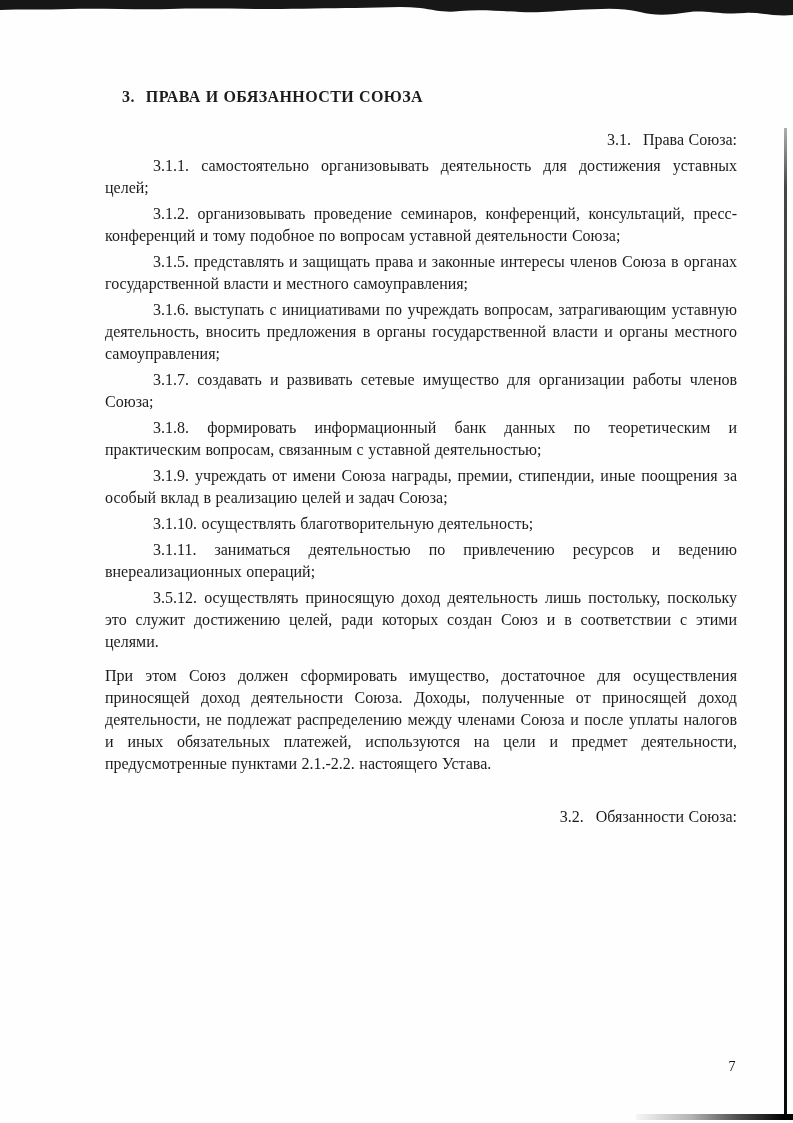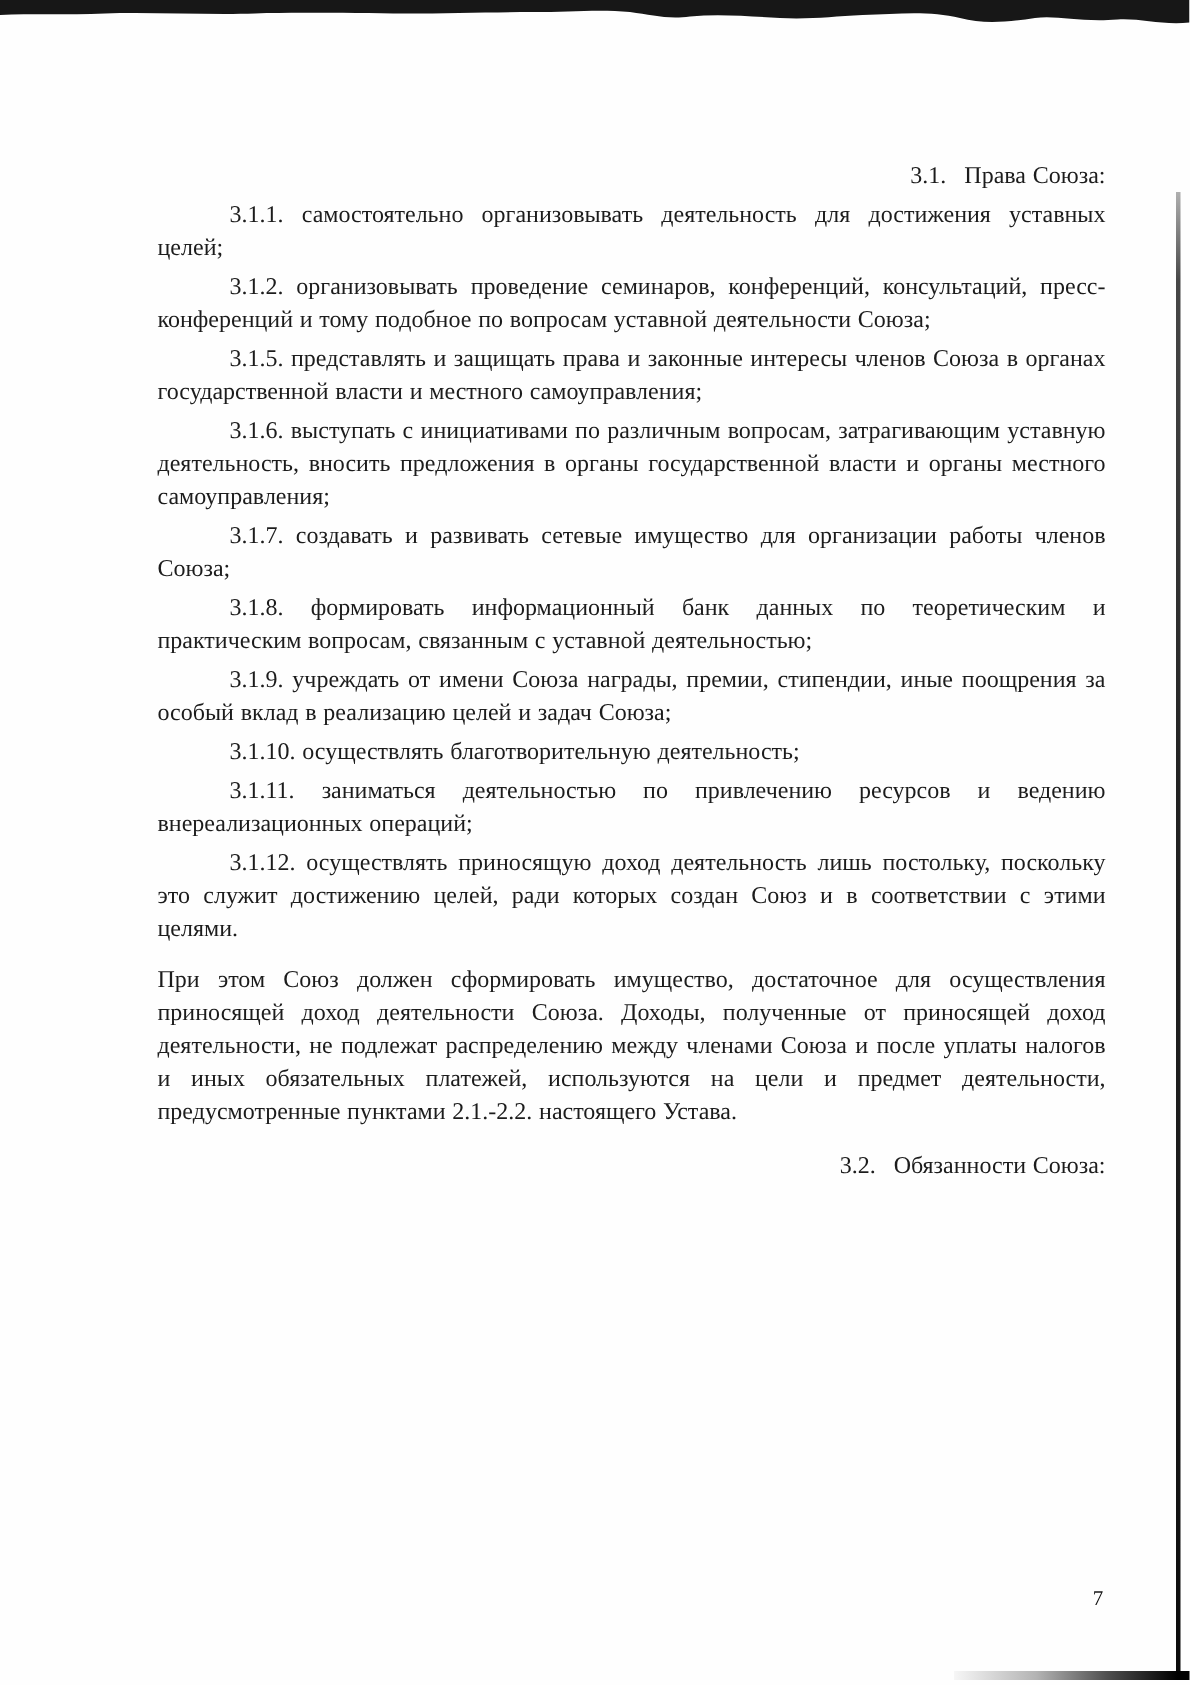--- a/index.html
+++ b/index.html
@@ -40,21 +40,21 @@
     word-spacing: 0.5px;
   }
   .heading {
     font-weight: 700;
     letter-spacing: 0.4px;
     margin: 0 0 0 17px;
     text-align: left;
   }
   .heading .num { display: inline-block; margin-right: 11px; }
   .subheading { margin: 21px 0 0 12px; text-align: right; }
-  .subheading.second { margin-top: 14px; }
+  .subheading.second { margin-top: 31px; }
   .subheading .num { display: inline-block; margin-right: 12px; }
   p.item { margin: 4px 0 0 0; text-indent: 48px; }
   p.note { margin: 12px 0 0 0; text-indent: 0; }
 
   .page-number {
     position: absolute;
     left: 722px; top: 1058px;
     width: 20px;
     font-size: 14px;
     line-height: 18px;
@@ -73,35 +73,38 @@
                C620,7 600,9 575,10 C555,11 540,13 520,12 C500,11 480,9 460,11 C445,13 435,10 420,8
                C400,6 380,8 355,8 C330,8 300,9 270,9 C240,9 200,8 170,9 C140,10 100,8 70,9
                C45,10 20,9 0,10 Z" fill="#171717"></path>
     </svg>
   </div>
   <div class="scan-right"></div>
   <div class="scan-bottom"></div>
 
   <div class="content">
 
+    <div class="heading">
+      <span class="num">3.</span><span>ПРАВА И ОБЯЗАННОСТИ СОЮЗА</span>
+    </div>
 
     <div class="subheading">
       <span class="num">3.1.</span><span>Права Союза:</span>
     </div>
 
     <p class="item">3.1.1. самостоятельно организовывать деятельность для достижения уставных целей;</p>
     <p class="item">3.1.2. организовывать проведение семинаров, конференций, консультаций, пресс-конференций и тому подобное по вопросам уставной деятельности Союза;</p>
     <p class="item">3.1.5. представлять и защищать права и законные интересы членов Союза в органах государственной власти и местного самоуправления;</p>
-    <p class="item">3.1.6. выступать с инициативами по различным вопросам, затрагивающим уставную деятельность, вносить предложения в органы государственной власти и органы местного самоуправления;</p>
+    <p class="item">3.1.6. выступать с инициативами по учреждать вопросам, затрагивающим уставную деятельность, вносить предложения в органы государственной власти и органы местного самоуправления;</p>
     <p class="item">3.1.7. создавать и развивать сетевые имущество для организации работы членов Союза;</p>
     <p class="item">3.1.8. формировать информационный банк данных по теоретическим и практическим вопросам, связанным с уставной деятельностью;</p>
     <p class="item">3.1.9. учреждать от имени Союза награды, премии, стипендии, иные поощрения за особый вклад в реализацию целей и задач Союза;</p>
     <p class="item">3.1.10. осуществлять благотворительную деятельность;</p>
     <p class="item">3.1.11. заниматься деятельностью по привлечению ресурсов и ведению внереализационных операций;</p>
-    <p class="item">3.1.12. осуществлять приносящую доход деятельность лишь постольку, поскольку это служит достижению целей, ради которых создан Союз и в соответствии с этими целями.</p>
+    <p class="item">3.5.12. осуществлять приносящую доход деятельность лишь постольку, поскольку это служит достижению целей, ради которых создан Союз и в соответствии с этими целями.</p>
 
     <p class="note">При этом Союз должен сформировать имущество, достаточное для осуществления приносящей доход деятельности Союза. Доходы, полученные от приносящей доход деятельности, не подлежат распределению между членами Союза и после уплаты налогов и иных обязательных платежей, используются на цели и предмет деятельности, предусмотренные пунктами 2.1.-2.2. настоящего Устава.</p>
 
     <div class="subheading second">
       <span class="num">3.2.</span><span>Обязанности Союза:</span>
     </div>
 
 
   </div>
 

